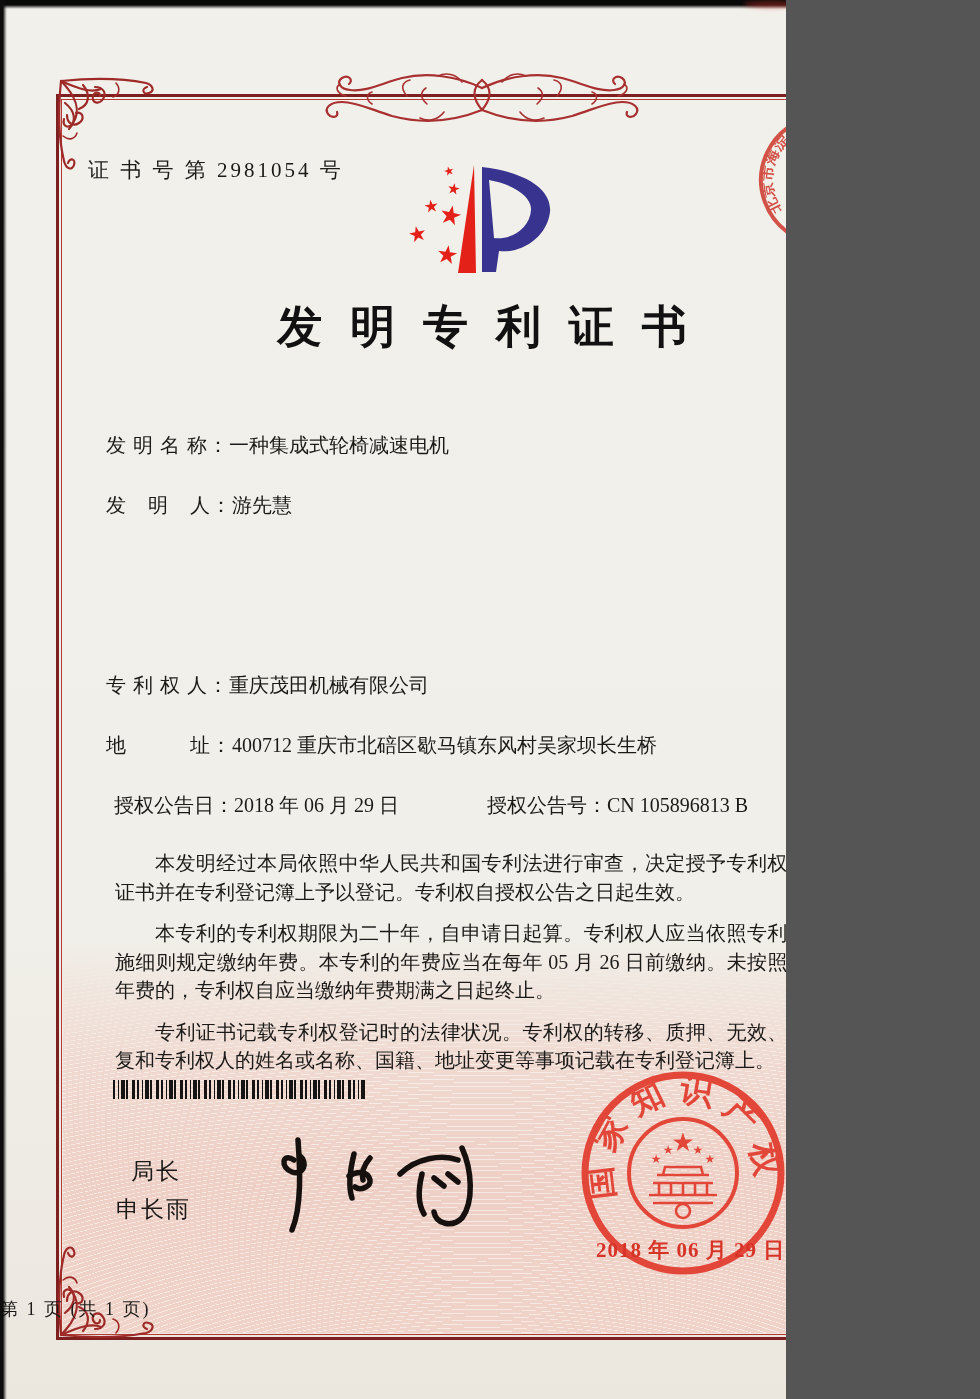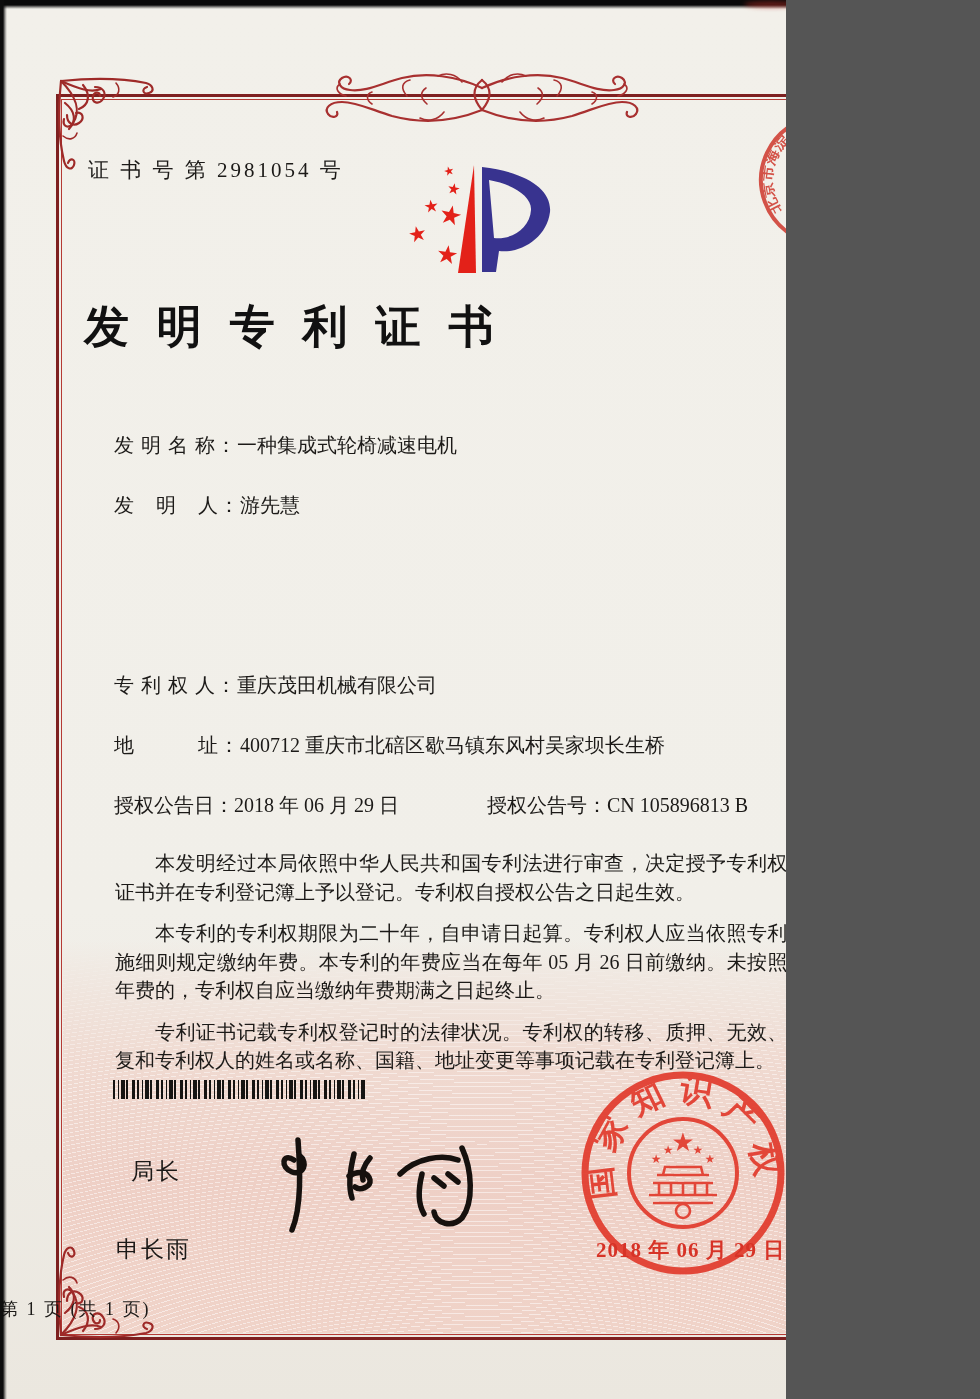--- a/index.html
+++ b/index.html
@@ -21,34 +21,34 @@
     background:repeating-radial-gradient(ellipse 1600px 650px at 50% 135%,rgba(255,255,255,.5) 0 1.6px,rgba(255,255,255,0) 1.6px 9px);
     -webkit-mask-image:linear-gradient(180deg,transparent 0,#000 140px);
     mask-image:linear-gradient(180deg,transparent 0,#000 140px);}
   
   .frame{position:absolute;left:56px;top:94px;width:846px;height:1240px;border:3px solid #7e2020;z-index:2;}
   .frame .inner{position:absolute;inset:2px;border:1px solid #b53a34;}
   .orn{position:absolute;z-index:3;}
   
   .cert-no{position:absolute;left:88px;top:156px;font-size:21px;letter-spacing:3px;z-index:4;}
   .logo{position:absolute;left:392px;top:148px;z-index:4;}
-  .title{position:absolute;left:56px;top:297px;width:852px;text-align:left;font-size:45px;font-weight:700;
+  .title{position:absolute;left:56px;top:297px;width:852px;text-align:center;font-size:45px;font-weight:700;
     letter-spacing:.62em;text-indent:.62em;color:#111;z-index:4;}
-  .field{position:absolute;left:114px;font-size:20px;z-index:4;white-space:nowrap;}
+  .field{position:absolute;left:106px;font-size:20px;z-index:4;white-space:nowrap;}
   .field .lab{letter-spacing:1px;}
   .f0{top:432px}.f1{top:492px}.f2{top:552px}.f3{top:612px}.f4{top:672px}.f5{top:732px}
   .grant{position:absolute;left:114px;top:792px;width:780px;font-size:20px;z-index:4;white-space:nowrap;}
   .grant .pair2{position:absolute;left:373px;top:0;}
   .paras{position:absolute;left:102px;top:836px;width:780px;font-size:20px;line-height:28.5px;
     text-align:justify;z-index:4;}
   .paras p{margin:13px;text-indent:2em;}
   .barcode{position:absolute;left:113px;top:1080px;width:252px;height:19px;z-index:4;
     background:repeating-linear-gradient(90deg,#161412 0 2px,transparent 2px 5px,#161412 5px 6px,transparent 6px 8px,#161412 8px 12px,transparent 12px 13px,#161412 13px 15px,transparent 15px 19px,#161412 19px 22px,transparent 22px 24px);}
   .sig-title{position:absolute;left:131px;top:1156px;font-size:23px;letter-spacing:2px;z-index:4;}
-  .sig-name{position:absolute;left:116px;top:1194px;font-size:23px;letter-spacing:2px;z-index:4;margin-top:40px;}
+  .sig-name{position:absolute;left:116px;top:1194px;font-size:23px;letter-spacing:2px;z-index:4;}
   .signature{position:absolute;left:252px;top:1134px;z-index:4;}
   .seal{position:absolute;left:573px;top:1063px;z-index:5;opacity:.93;}
   .seal-date{position:absolute;left:596px;top:1236px;width:180px;font-size:21px;font-weight:700;
     color:#d73327;letter-spacing:1px;z-index:5;white-space:nowrap;}
   .stamp{position:absolute;left:750px;top:105px;z-index:5;opacity:.9;}
   .footer{position:absolute;left:0;top:1297px;width:950px;text-align:left;font-size:18px;z-index:4;letter-spacing:2px;}
 </style>
 </head>
 <body>
 

